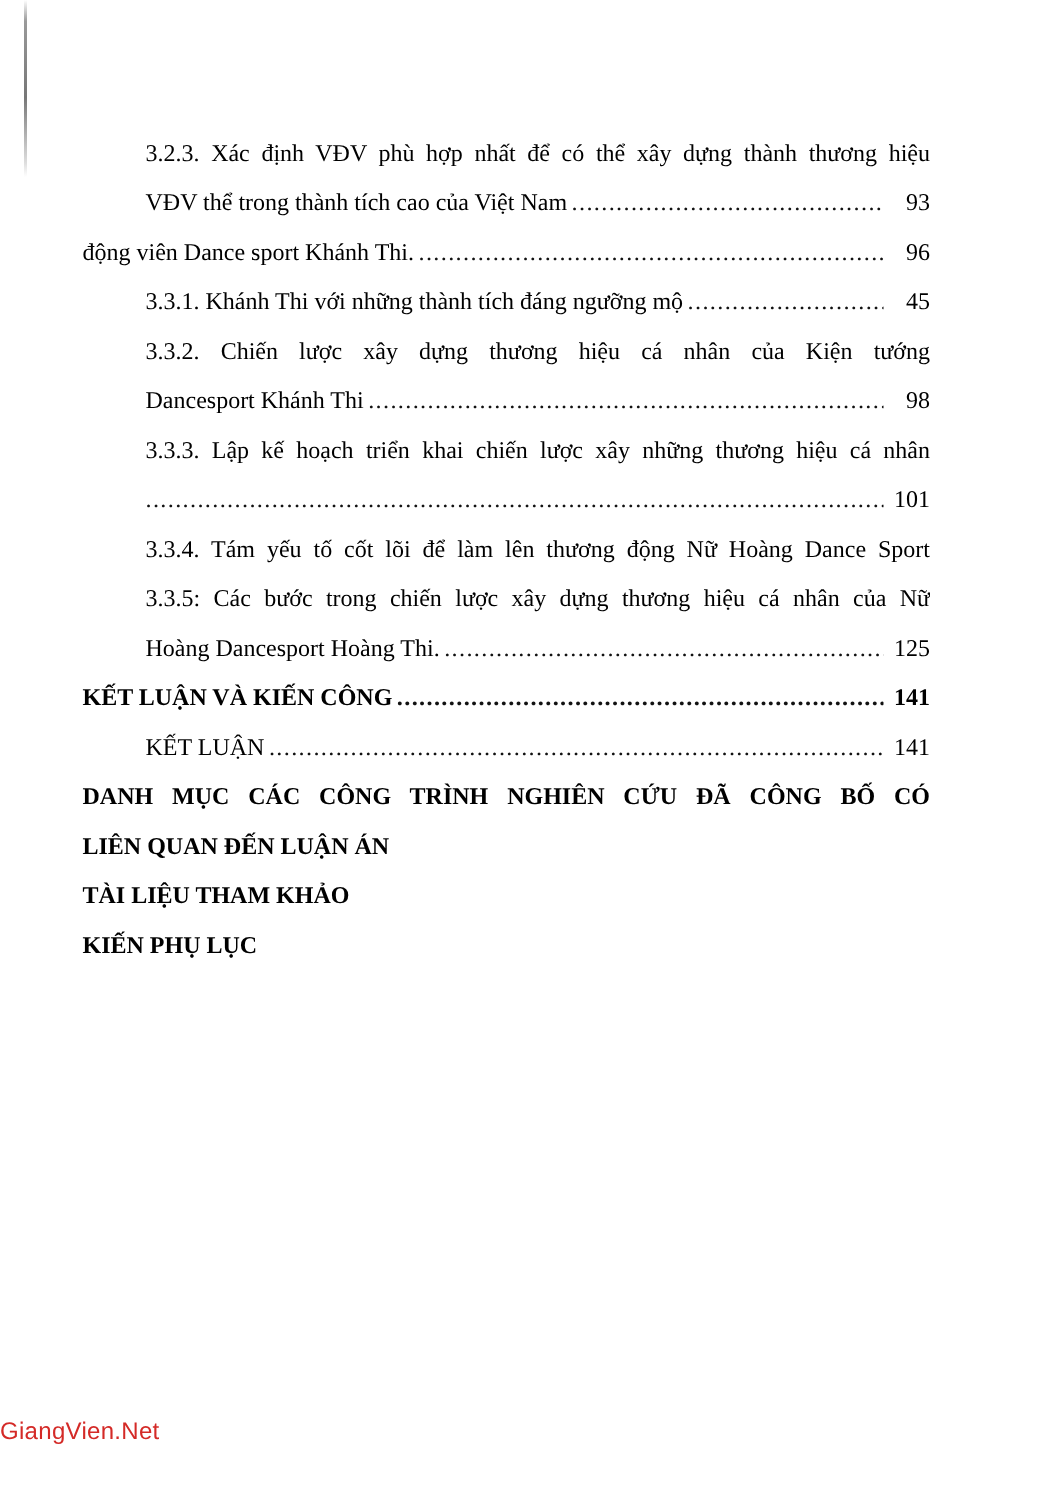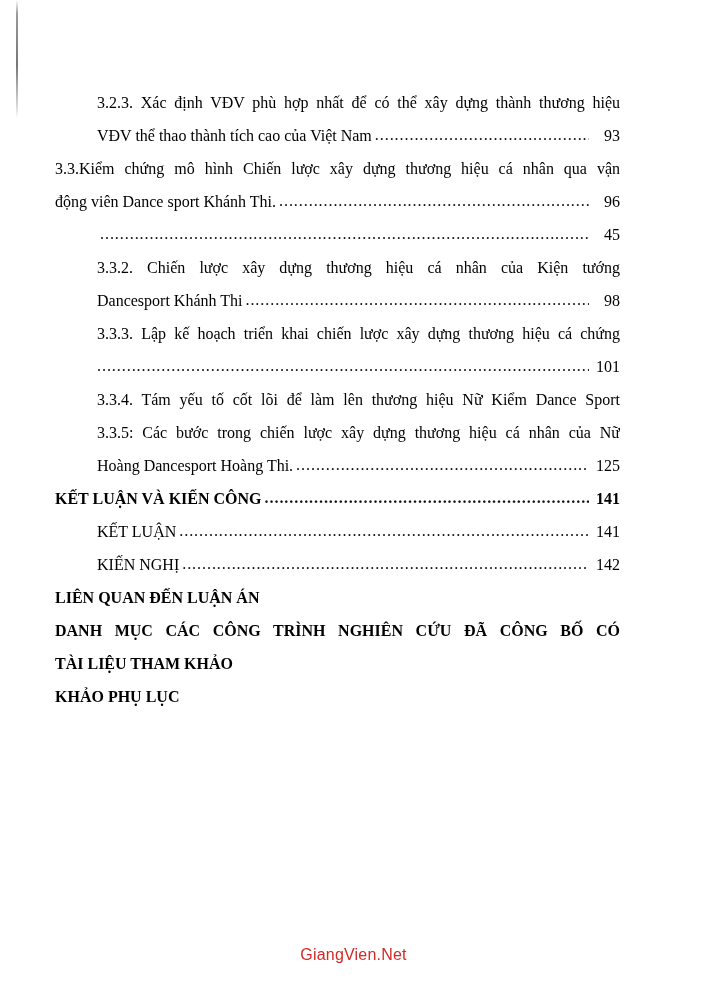--- a/index.html
+++ b/index.html
@@ -102,102 +102,95 @@
   .bold { font-weight: bold; }
 
   
   .leader-only .leader { margin-left: 0; }
 
   #watermark {
     position: absolute;
     left: 0;
     top: 946px;
     width: 707px;
-    text-align: center;
+    text-align: left;
     font-family: "Liberation Sans", "DejaVu Sans", sans-serif;
     font-size: 16px;
     font-weight: 500;
     letter-spacing: 0.2px;
     color: #d42a27;
   }
 </style>
 </head>
 <body>
 
 <div id="scan-edge"></div>
 
 <div id="toc">
     <div class="toc-line lv2">
       <span class="txt justify"><span class="stretch">3.2.3. Xác định VĐV phù hợp nhất để có thể xây dựng thành thương hiệu</span></span>
     </div>
     <div class="toc-line lv2">
-      <span class="txt">VĐV thể thao thành tích cao của Việt Nam</span>
+      <span class="txt">VĐV thể trong thành tích cao của Việt Nam</span>
       <span class="leader"></span>
       <span class="pageno">93</span>
-    </div>
-    <div class="toc-line lv1">
-      <span class="txt justify"><span class="stretch">3.3.Kiểm chứng mô hình Chiến lược xây dựng thương hiệu cá nhân qua vận</span></span>
     </div>
     <div class="toc-line lv1">
       <span class="txt">động viên Dance sport Khánh Thi.</span>
       <span class="leader"></span>
       <span class="pageno">96</span>
     </div>
     <div class="toc-line lv2">
+      <span class="txt">3.3.1. Khánh Thi với những thành tích đáng ngưỡng mộ</span>
       <span class="leader"></span>
       <span class="pageno">45</span>
     </div>
     <div class="toc-line lv2">
       <span class="txt justify"><span class="stretch">3.3.2.  Chiến lược xây dựng thương hiệu cá nhân của Kiện tướng</span></span>
     </div>
     <div class="toc-line lv2">
       <span class="txt">Dancesport Khánh Thi</span>
       <span class="leader"></span>
       <span class="pageno">98</span>
     </div>
     <div class="toc-line lv2">
-      <span class="txt justify"><span class="stretch">3.3.3. Lập kế hoạch triển khai chiến lược xây dựng thương hiệu cá chứng</span></span>
+      <span class="txt justify"><span class="stretch">3.3.3. Lập kế hoạch triển khai chiến lược xây những thương hiệu cá nhân</span></span>
     </div>
     <div class="toc-line lv2 leader-only">
       <span class="leader"></span>
       <span class="pageno">101</span>
     </div>
     <div class="toc-line lv2">
-      <span class="txt justify"><span class="stretch">3.3.4. Tám yếu tố cốt lõi để làm lên thương hiệu Nữ Kiểm Dance Sport</span></span>
+      <span class="txt justify"><span class="stretch">3.3.4. Tám yếu tố cốt lõi để làm lên thương động Nữ Hoàng Dance Sport</span></span>
     </div>
     <div class="toc-line lv2">
       <span class="txt justify"><span class="stretch">3.3.5: Các bước trong chiến lược xây dựng thương hiệu cá nhân của Nữ</span></span>
     </div>
     <div class="toc-line lv2">
       <span class="txt">Hoàng Dancesport Hoàng Thi.</span>
       <span class="leader"></span>
       <span class="pageno">125</span>
     </div>
     <div class="toc-line lv1 bold">
       <span class="txt">KẾT LUẬN VÀ KIẾN CÔNG</span>
       <span class="leader"></span>
       <span class="pageno">141</span>
     </div>
     <div class="toc-line lv2">
       <span class="txt">KẾT LUẬN</span>
       <span class="leader"></span>
       <span class="pageno">141</span>
     </div>
-    <div class="toc-line lv2">
-      <span class="txt">KIẾN NGHỊ</span>
-      <span class="leader"></span>
-      <span class="pageno">142</span>
+    <div class="toc-line lv1 bold">
+      <span class="txt justify"><span class="stretch">DANH MỤC CÁC CÔNG TRÌNH NGHIÊN CỨU ĐÃ CÔNG BỐ CÓ</span></span>
     </div>
     <div class="toc-line lv1 bold">
       <span class="txt">LIÊN QUAN ĐẾN LUẬN ÁN</span>
     </div>
     <div class="toc-line lv1 bold">
-      <span class="txt justify"><span class="stretch">DANH MỤC CÁC CÔNG TRÌNH NGHIÊN CỨU ĐÃ CÔNG BỐ CÓ</span></span>
-    </div>
-    <div class="toc-line lv1 bold">
       <span class="txt">TÀI LIỆU THAM KHẢO</span>
     </div>
     <div class="toc-line lv1 bold">
-      <span class="txt">KHẢO PHỤ LỤC</span>
+      <span class="txt">KIẾN PHỤ LỤC</span>
     </div>
   </div>
 
 <div id="watermark">GiangVien.Net</div>
 
 </body></html>

